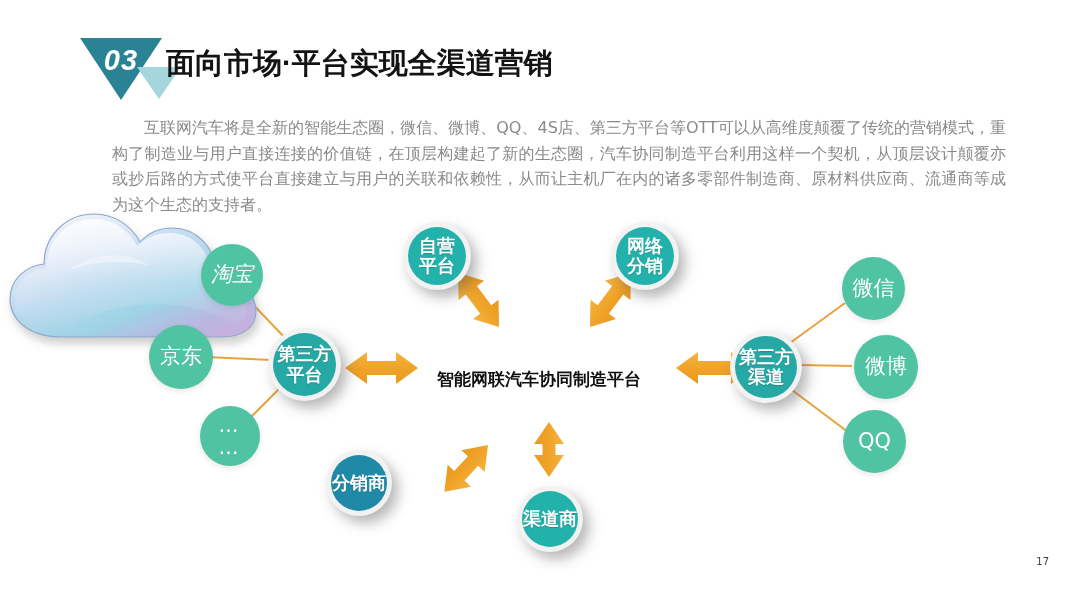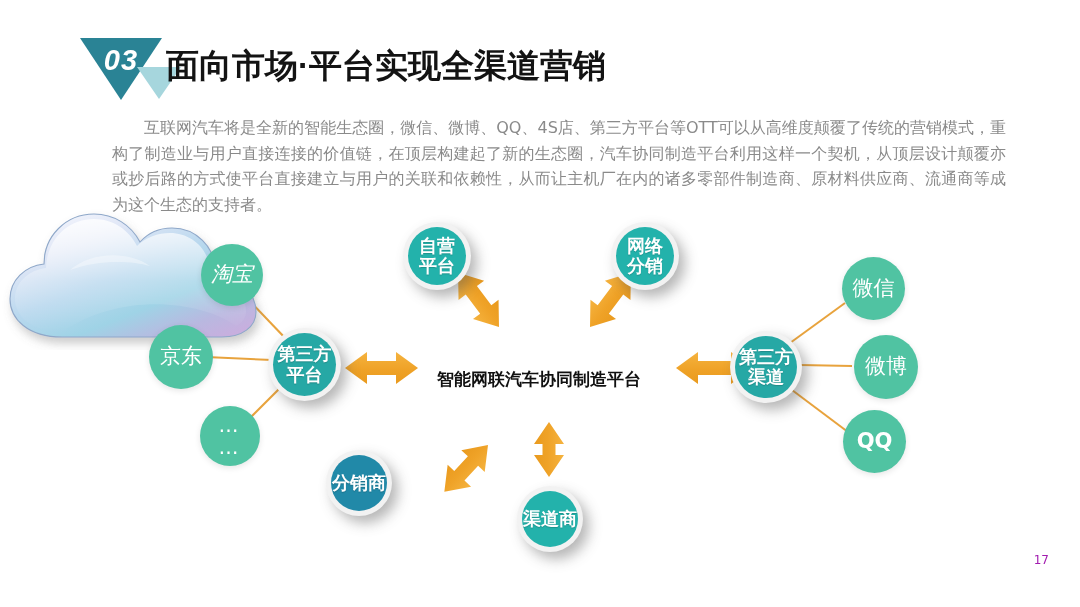--- a/index.html
+++ b/index.html
@@ -23,21 +23,21 @@
     border-left:22px solid transparent;border-right:22px solid transparent;
     border-top:32px solid #a6d6dd;
   }
   .tri-num{
     position:absolute;left:80px;top:46px;width:82px;text-align:center;
     color:#ffffff;font-size:29px;font-weight:bold;font-style:italic;
     letter-spacing:1px;line-height:1;z-index:3;
   }
   .title{
     position:absolute;left:166px;top:44px;
-    font-size:33px;font-weight:bold;color:#131313;
+    font-size:29px;font-weight:bold;color:#131313;
     letter-spacing:0px;white-space:nowrap;
   }
 
   
   .para{
     position:absolute;left:112px;top:115px;width:894px;
     font-size:16px;line-height:25.5px;color:#8a8a8a;
     text-align:justify;text-indent:2em;
     font-family:"DejaVu Sans","Liberation Sans",sans-serif;
   }
@@ -86,21 +86,21 @@
     font-size:17px;font-weight:bold;color:#111111;
     font-family:"DejaVu Sans","Liberation Sans",sans-serif;
     -webkit-text-stroke:3px #ffffff;
     paint-order:stroke fill;
   }
   .cloud-label span{position:relative;}
 
   
   .pagenum{
     position:absolute;right:31px;bottom:40px;
-    font-size:12px;color:#a21caf;
+    font-size:10px;color:#404040;
     font-family:"DejaVu Sans","Liberation Sans",sans-serif;
   }
 </style>
 </head>
 <body>
 
 <div class="slide">
 
   <div class="header">
     <div class="tri-big"></div>
@@ -248,21 +248,21 @@
     </div>
 
     <div class="node leaf" style="left:842px;top:57px;width:63px;height:63px;">
       <span>微信</span>
     </div>
 
     <div class="node leaf" style="left:854px;top:135px;width:64px;height:64px;">
       <span>微博</span>
     </div>
 
-    <div class="node leaf" style="left:843px;top:210px;width:63px;height:63px;font-weight:bold;">
+    <div class="node leaf" style="left:843px;top:210px;width:63px;height:63px;">
       <span>QQ</span>
     </div>
 
   </div>
 
   <div class="pagenum">17</div>
 
 </div>
 
 </body></html>

